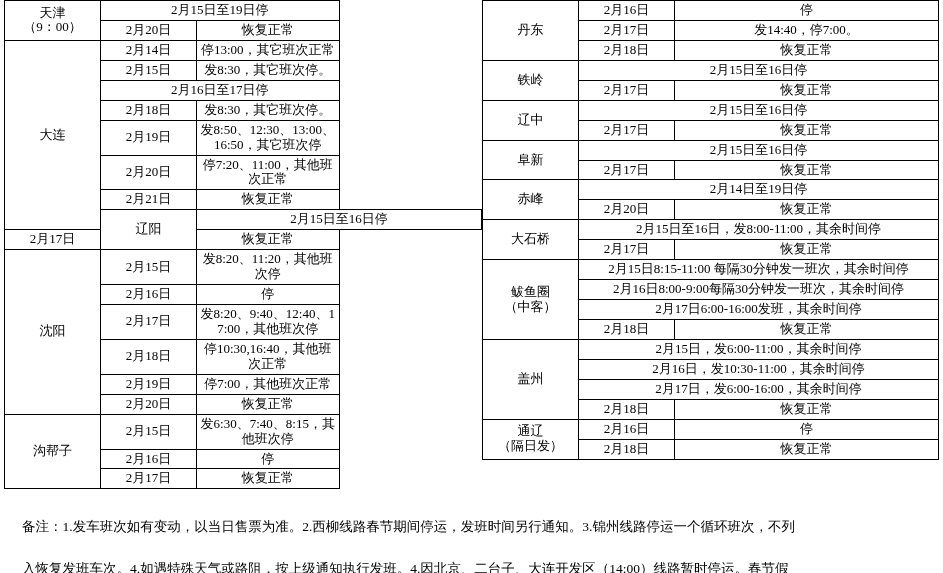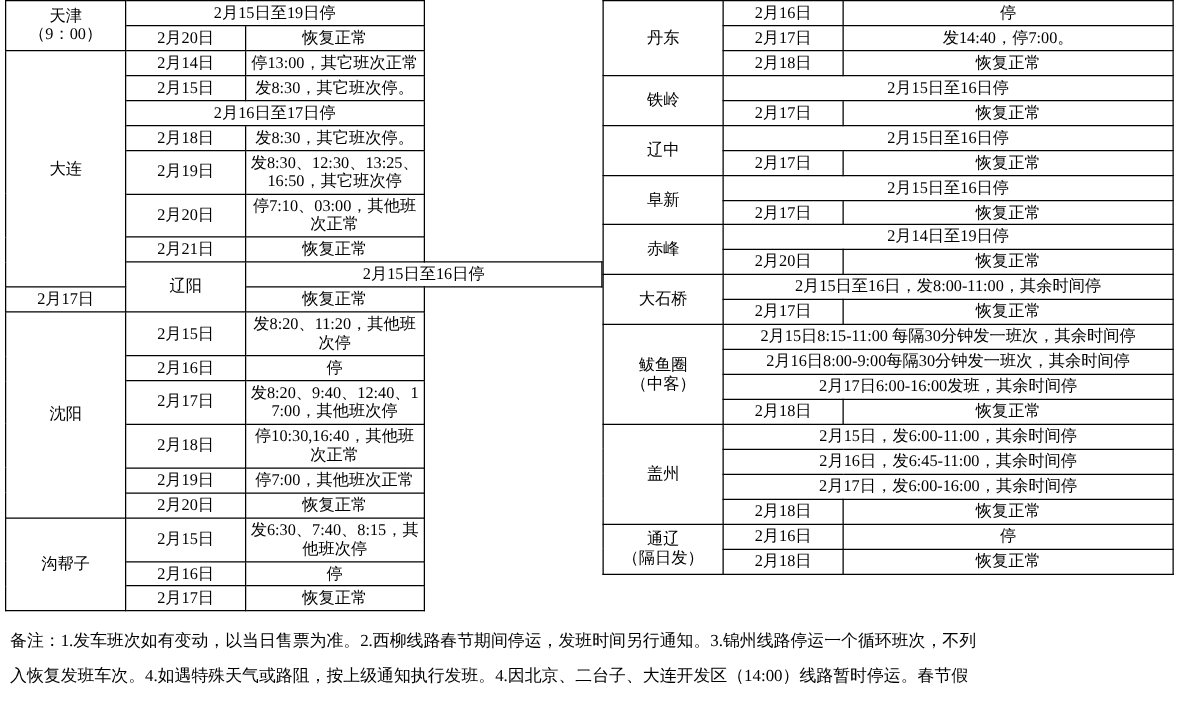--- a/index.html
+++ b/index.html
@@ -60,21 +60,21 @@
   .footer {
     position: absolute;
     left: 4px;
     top: 497px;
     width: 933px;
     font-size: 13.5px;
     line-height: 1.75;
     text-align: justify;
   }
   .footer p {
-    margin: 4px;
+    margin: 18px;
   }
 </style>
 </head>
 <body>
 
 <div id="sheet">
 
   <table class="sched left-table">
     <colgroup>
       <col class="col-city">
@@ -101,25 +101,25 @@
         </tr>
         <tr>
           <td class="note-cell" colspan="2">2月16日至17日停</td>
         </tr>
         <tr>
           <td class="note-cell">2月18日</td>
           <td class="note-cell">发8:30，其它班次停。</td>
         </tr>
         <tr>
           <td class="note-cell">2月19日</td>
-          <td class="note-cell">发8:30、12:30、13:25、16:50，其它班次停</td>
-        </tr>
-        <tr>
-          <td class="note-cell">2月20日</td>
-          <td class="note-cell">停7:10、03:00，其他班次正常</td>
+          <td class="note-cell">发8:50、12:30、13:00、16:50，其它班次停</td>
+        </tr>
+        <tr>
+          <td class="note-cell">2月20日</td>
+          <td class="note-cell">停7:20、11:00，其他班次正常</td>
         </tr>
         <tr>
           <td class="note-cell">2月21日</td>
           <td class="note-cell">恢复正常</td>
         </tr>
         <tr>
           <td class="city-cell" rowspan="2">辽阳</td>
           <td class="note-cell" colspan="2">2月15日至16日停</td>
         </tr>
         <tr>
@@ -239,21 +239,21 @@
         </tr>
         <tr>
           <td class="note-cell">2月18日</td>
           <td class="note-cell">恢复正常</td>
         </tr>
         <tr>
           <td class="city-cell" rowspan="4">盖州</td>
           <td class="note-cell" colspan="2">2月15日，发6:00-11:00，其余时间停</td>
         </tr>
         <tr>
-          <td class="note-cell" colspan="2">2月16日，发6:45-11:00，其余时间停</td>
+          <td class="note-cell" colspan="2">2月16日，发10:30-11:00，其余时间停</td>
         </tr>
         <tr>
           <td class="note-cell" colspan="2">2月17日，发6:00-16:00，其余时间停</td>
         </tr>
         <tr>
           <td class="note-cell">2月18日</td>
           <td class="note-cell">恢复正常</td>
         </tr>
         <tr>
           <td class="city-cell" rowspan="2">通辽<br>（隔日发）</td>

